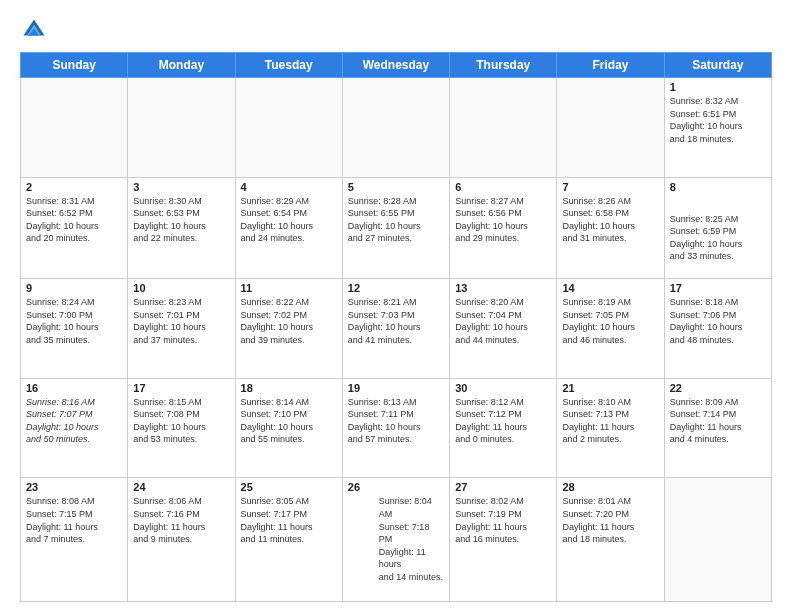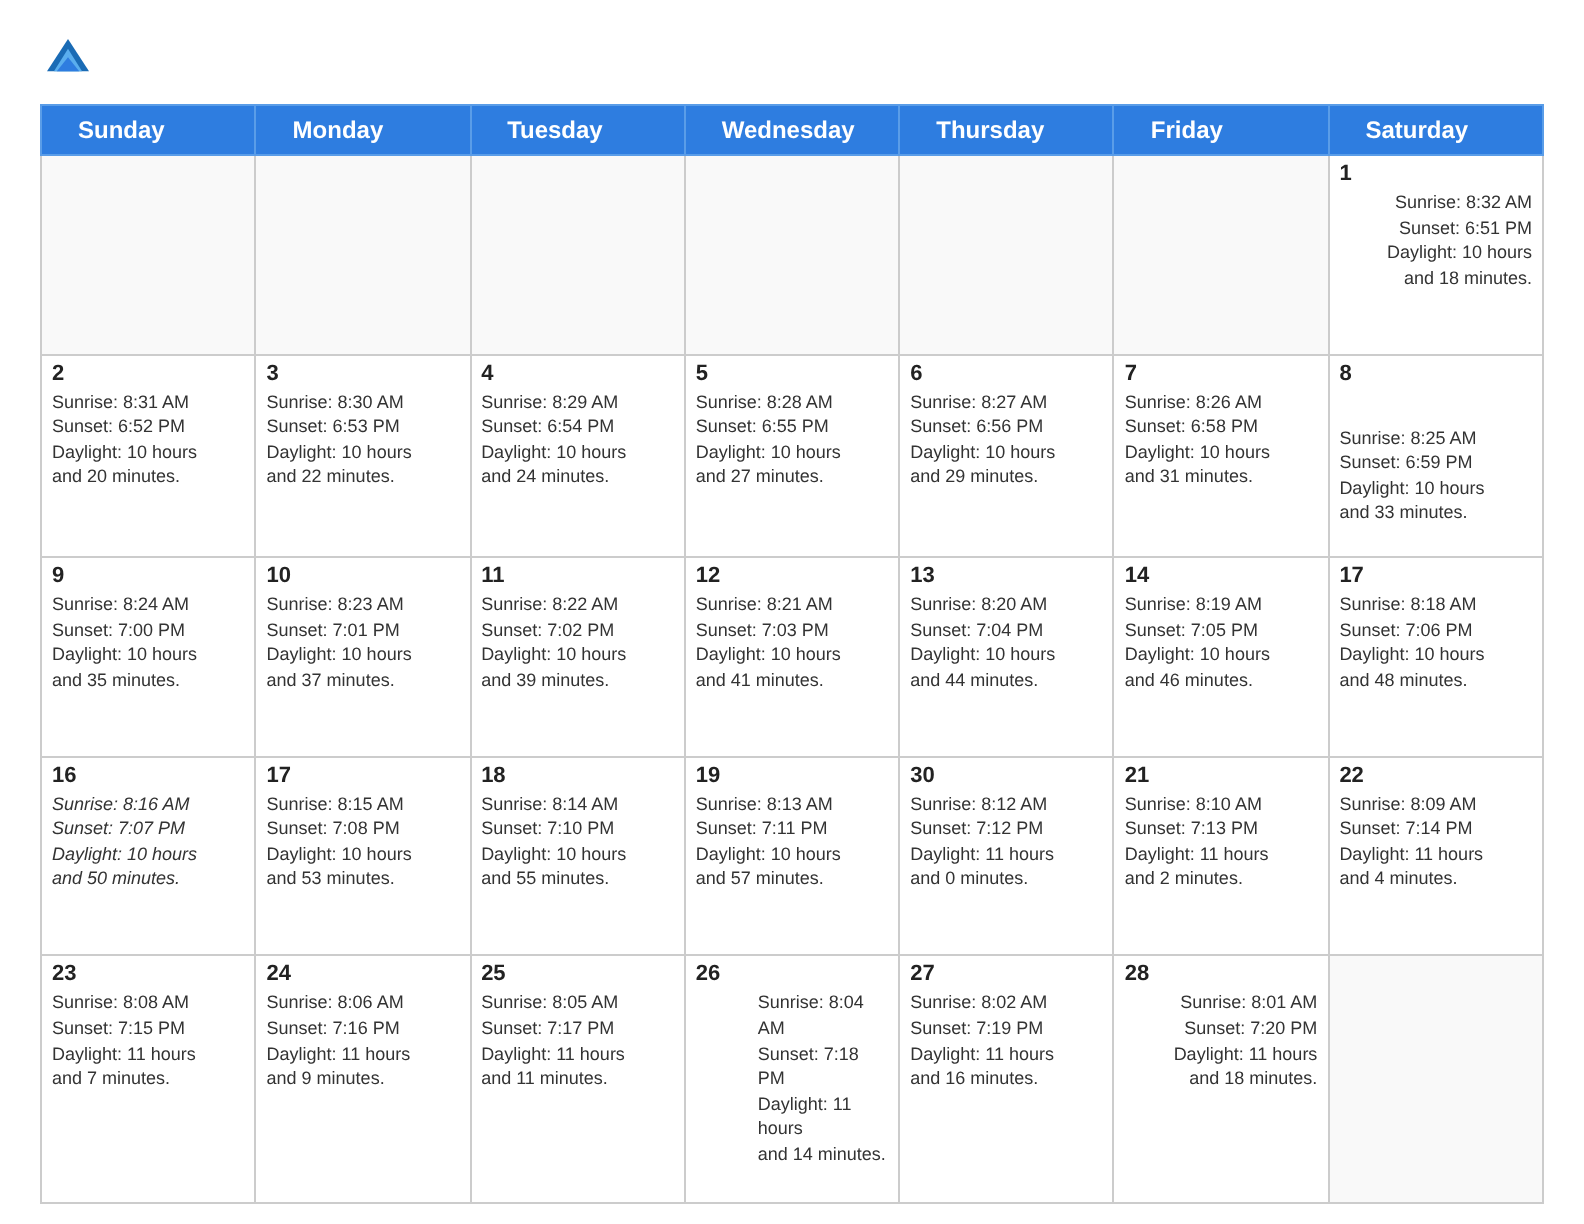--- a/index.html
+++ b/index.html
@@ -56,21 +56,21 @@
     .calendar {
       flex: 1;
       border: 1px solid #ccc;
       border-collapse: collapse;
       table-layout: fixed;
       width: 100%;
     }
     .calendar th {
       background: #2e7de0;
       color: #fff;
-      text-align: left;
+      text-align: center;
       padding: 5px 18px;
       font-size: 12px;
       font-weight: bold;
       border: 1px solid #5a9de8;
     }
     .calendar td {
       vertical-align: top;
       border: 1px solid #ccc;
       padding: 3px 5px;
       font-size: 9.5px;
@@ -130,21 +130,21 @@
     <tbody id="cal-body">
     <tr>
           <td class="empty"></td>
           <td class="empty"></td>
           <td class="empty"></td>
           <td class="empty"></td>
           <td class="empty"></td>
           <td class="empty"></td>
           <td>
             <div class="day-num">1</div>
-            <div class="day-info" style="white-space: pre-line; text-align: right;">Sunrise: 8:32 AM
+            <div class="day-info" style="white-space: pre-line;">Sunrise: 8:32 AM
 Sunset: 6:51 PM
 Daylight: 10 hours
 and 18 minutes.</div>
           </td>
         </tr>
         <tr>
           <td>
             <div class="day-num">2</div>
             <div class="day-info" style="white-space: pre-line;">Sunrise: 8:31 AM
 Sunset: 6:52 PM
@@ -327,21 +327,21 @@
           </td>
           <td>
             <div class="day-num">27</div>
             <div class="day-info" style="white-space: pre-line;">Sunrise: 8:02 AM
 Sunset: 7:19 PM
 Daylight: 11 hours
 and 16 minutes.</div>
           </td>
           <td>
             <div class="day-num">28</div>
-            <div class="day-info" style="white-space: pre-line; text-align: right;">Sunrise: 8:01 AM
+            <div class="day-info" style="white-space: pre-line;">Sunrise: 8:01 AM
 Sunset: 7:20 PM
 Daylight: 11 hours
 and 18 minutes.</div>
           </td>
           <td class="empty"></td>
         </tr>
       </tbody>
   </table>
 </div>
 

